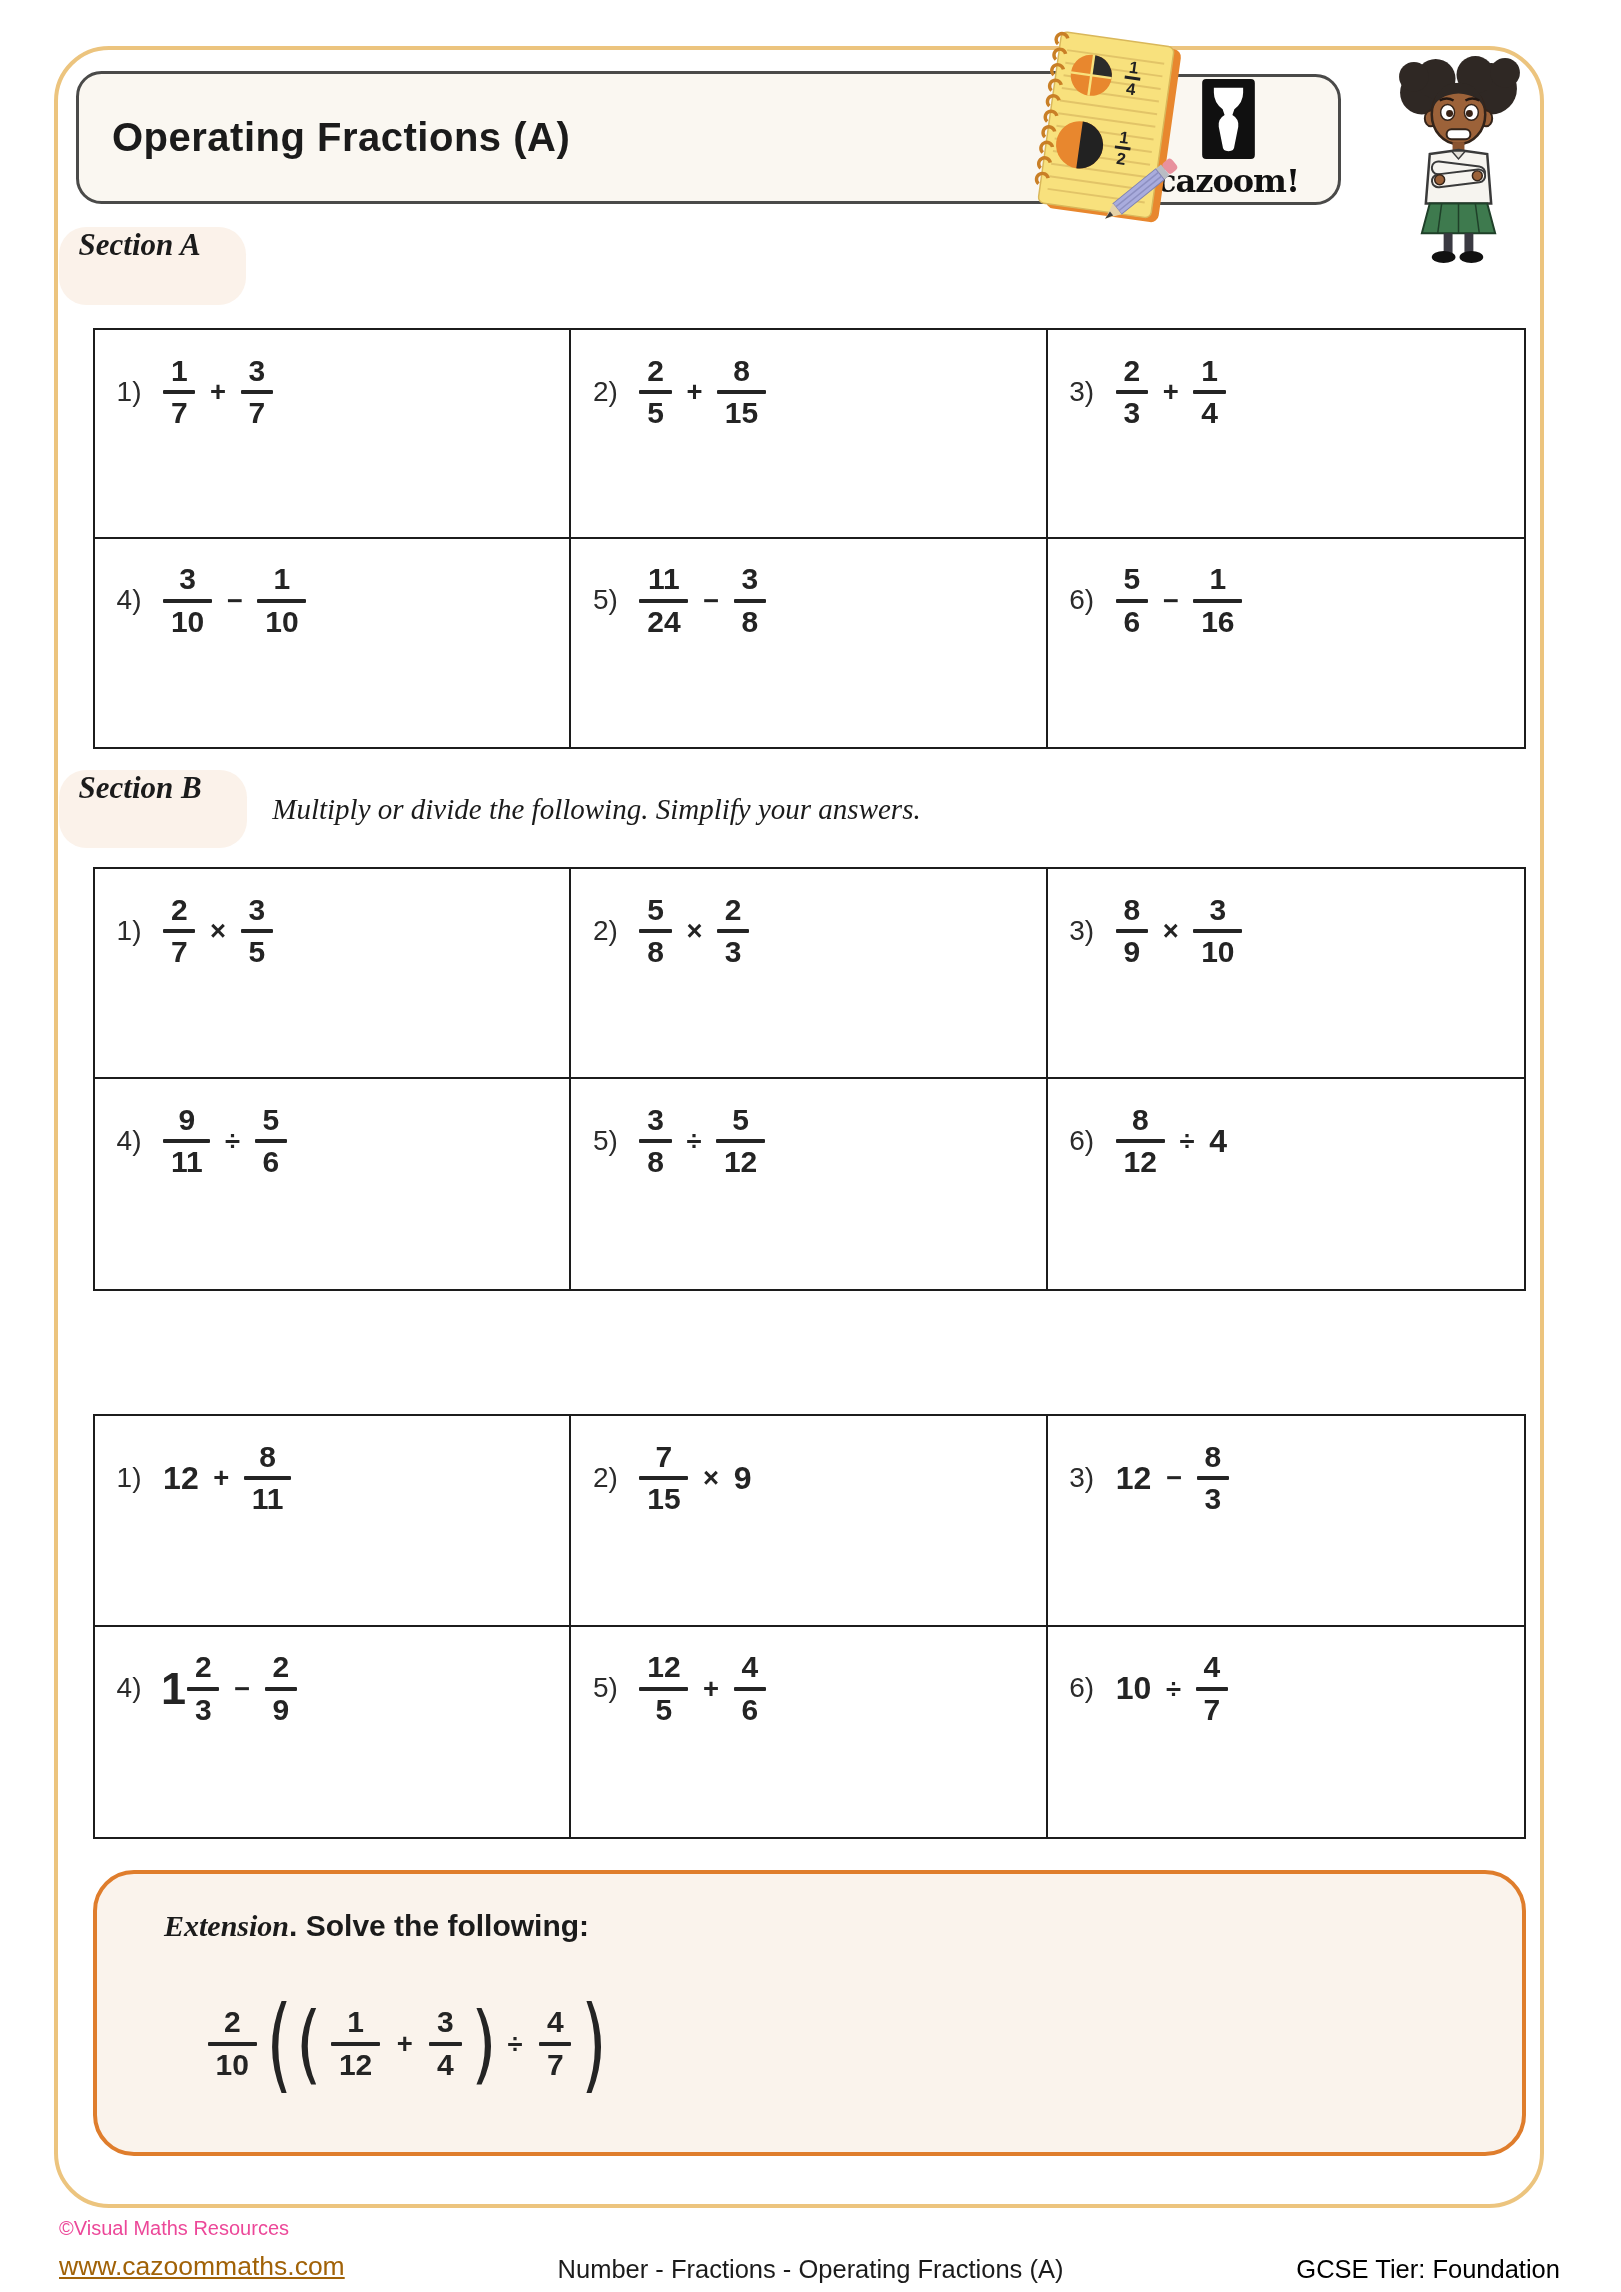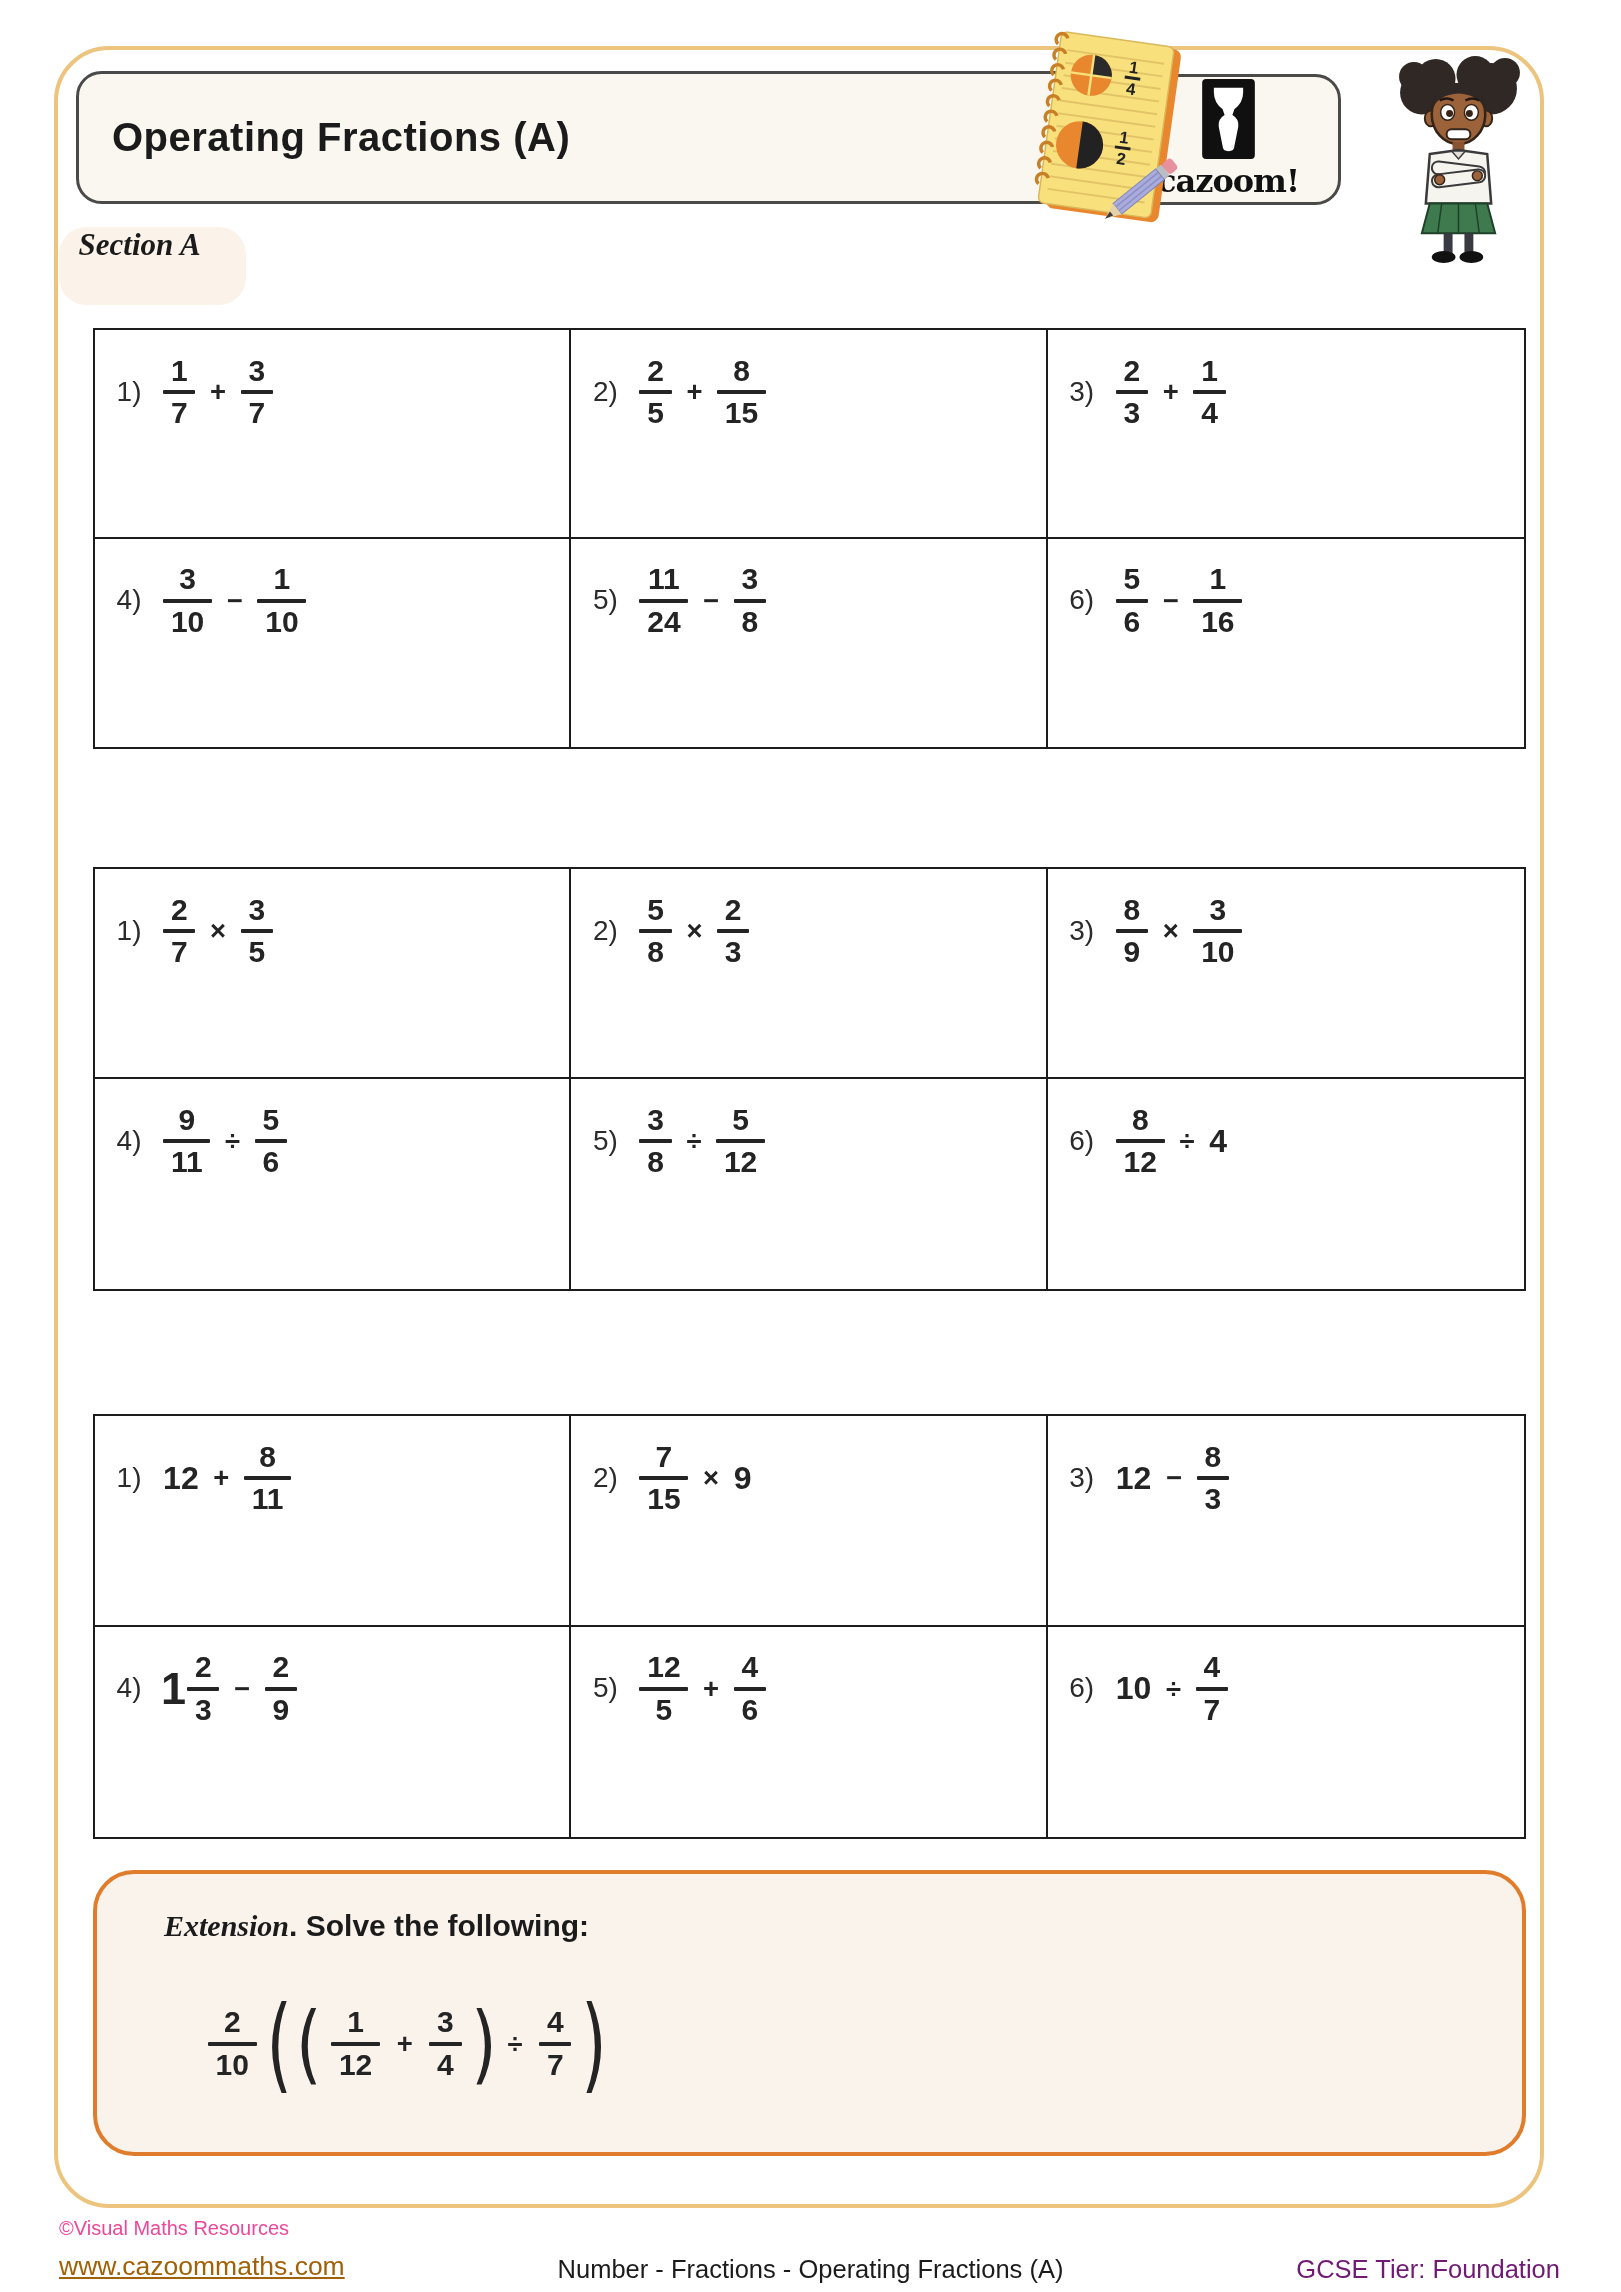--- a/index.html
+++ b/index.html
@@ -62,21 +62,21 @@
   .ext-expr .frac{margin:0 7.8px;}
   .brk{display:inline-block;font-family:"DejaVu Sans",sans-serif;font-size:65px;font-weight:500;
        color:#242424;line-height:1;margin:0 2px;}
   .brk.inner{transform:scaleY(1.32);}
   .brk.outer{transform:scaleY(1.6);}
 
   
   .f-copy{position:absolute;left:59px;top:2217px;font-size:20px;color:#ec4899;}
   .f-link{position:absolute;left:59px;top:2251px;font-size:26.5px;color:#a16207;text-decoration:underline;}
   .f-center{position:absolute;left:0;right:0;top:2255px;text-align:center;font-size:25.5px;color:#1b1b1b;}
-  .f-right{position:absolute;right:61px;top:2255px;font-size:25.5px;color:#701a75;}
+  .f-right{position:absolute;right:61px;top:2255px;font-size:25.5px;color:#000000;}
 </style>
 </head>
 <body>
 
 <div class="page">
   <div class="page-border"></div>
 
   <div class="title-box">
     <h1>Operating Fractions (A)</h1>
   </div>
@@ -296,20 +296,26 @@
           <span class="op">−</span>
           <span class="frac">
             <span class="fnum">1</span>
             <span class="fbar"></span>
             <span class="fden">16</span>
           </span>
         </div>
       </div>
     </div>
 
+  <div class="sec-head sh-b">
+    <div class="sec-pill">
+      <span>Section B</span>
+    </div>
+    <div class="sec-instr">Multiply or divide the following. Simplify your answers.</div>
+  </div>
   <div class="ptable t-b">
       <div class="cell">
         <div class="problem">
           <span class="pnum">1)</span>
           <span class="frac">
             <span class="fnum">2</span>
             <span class="fbar"></span>
             <span class="fden">7</span>
           </span>
           <span class="op">×</span>

